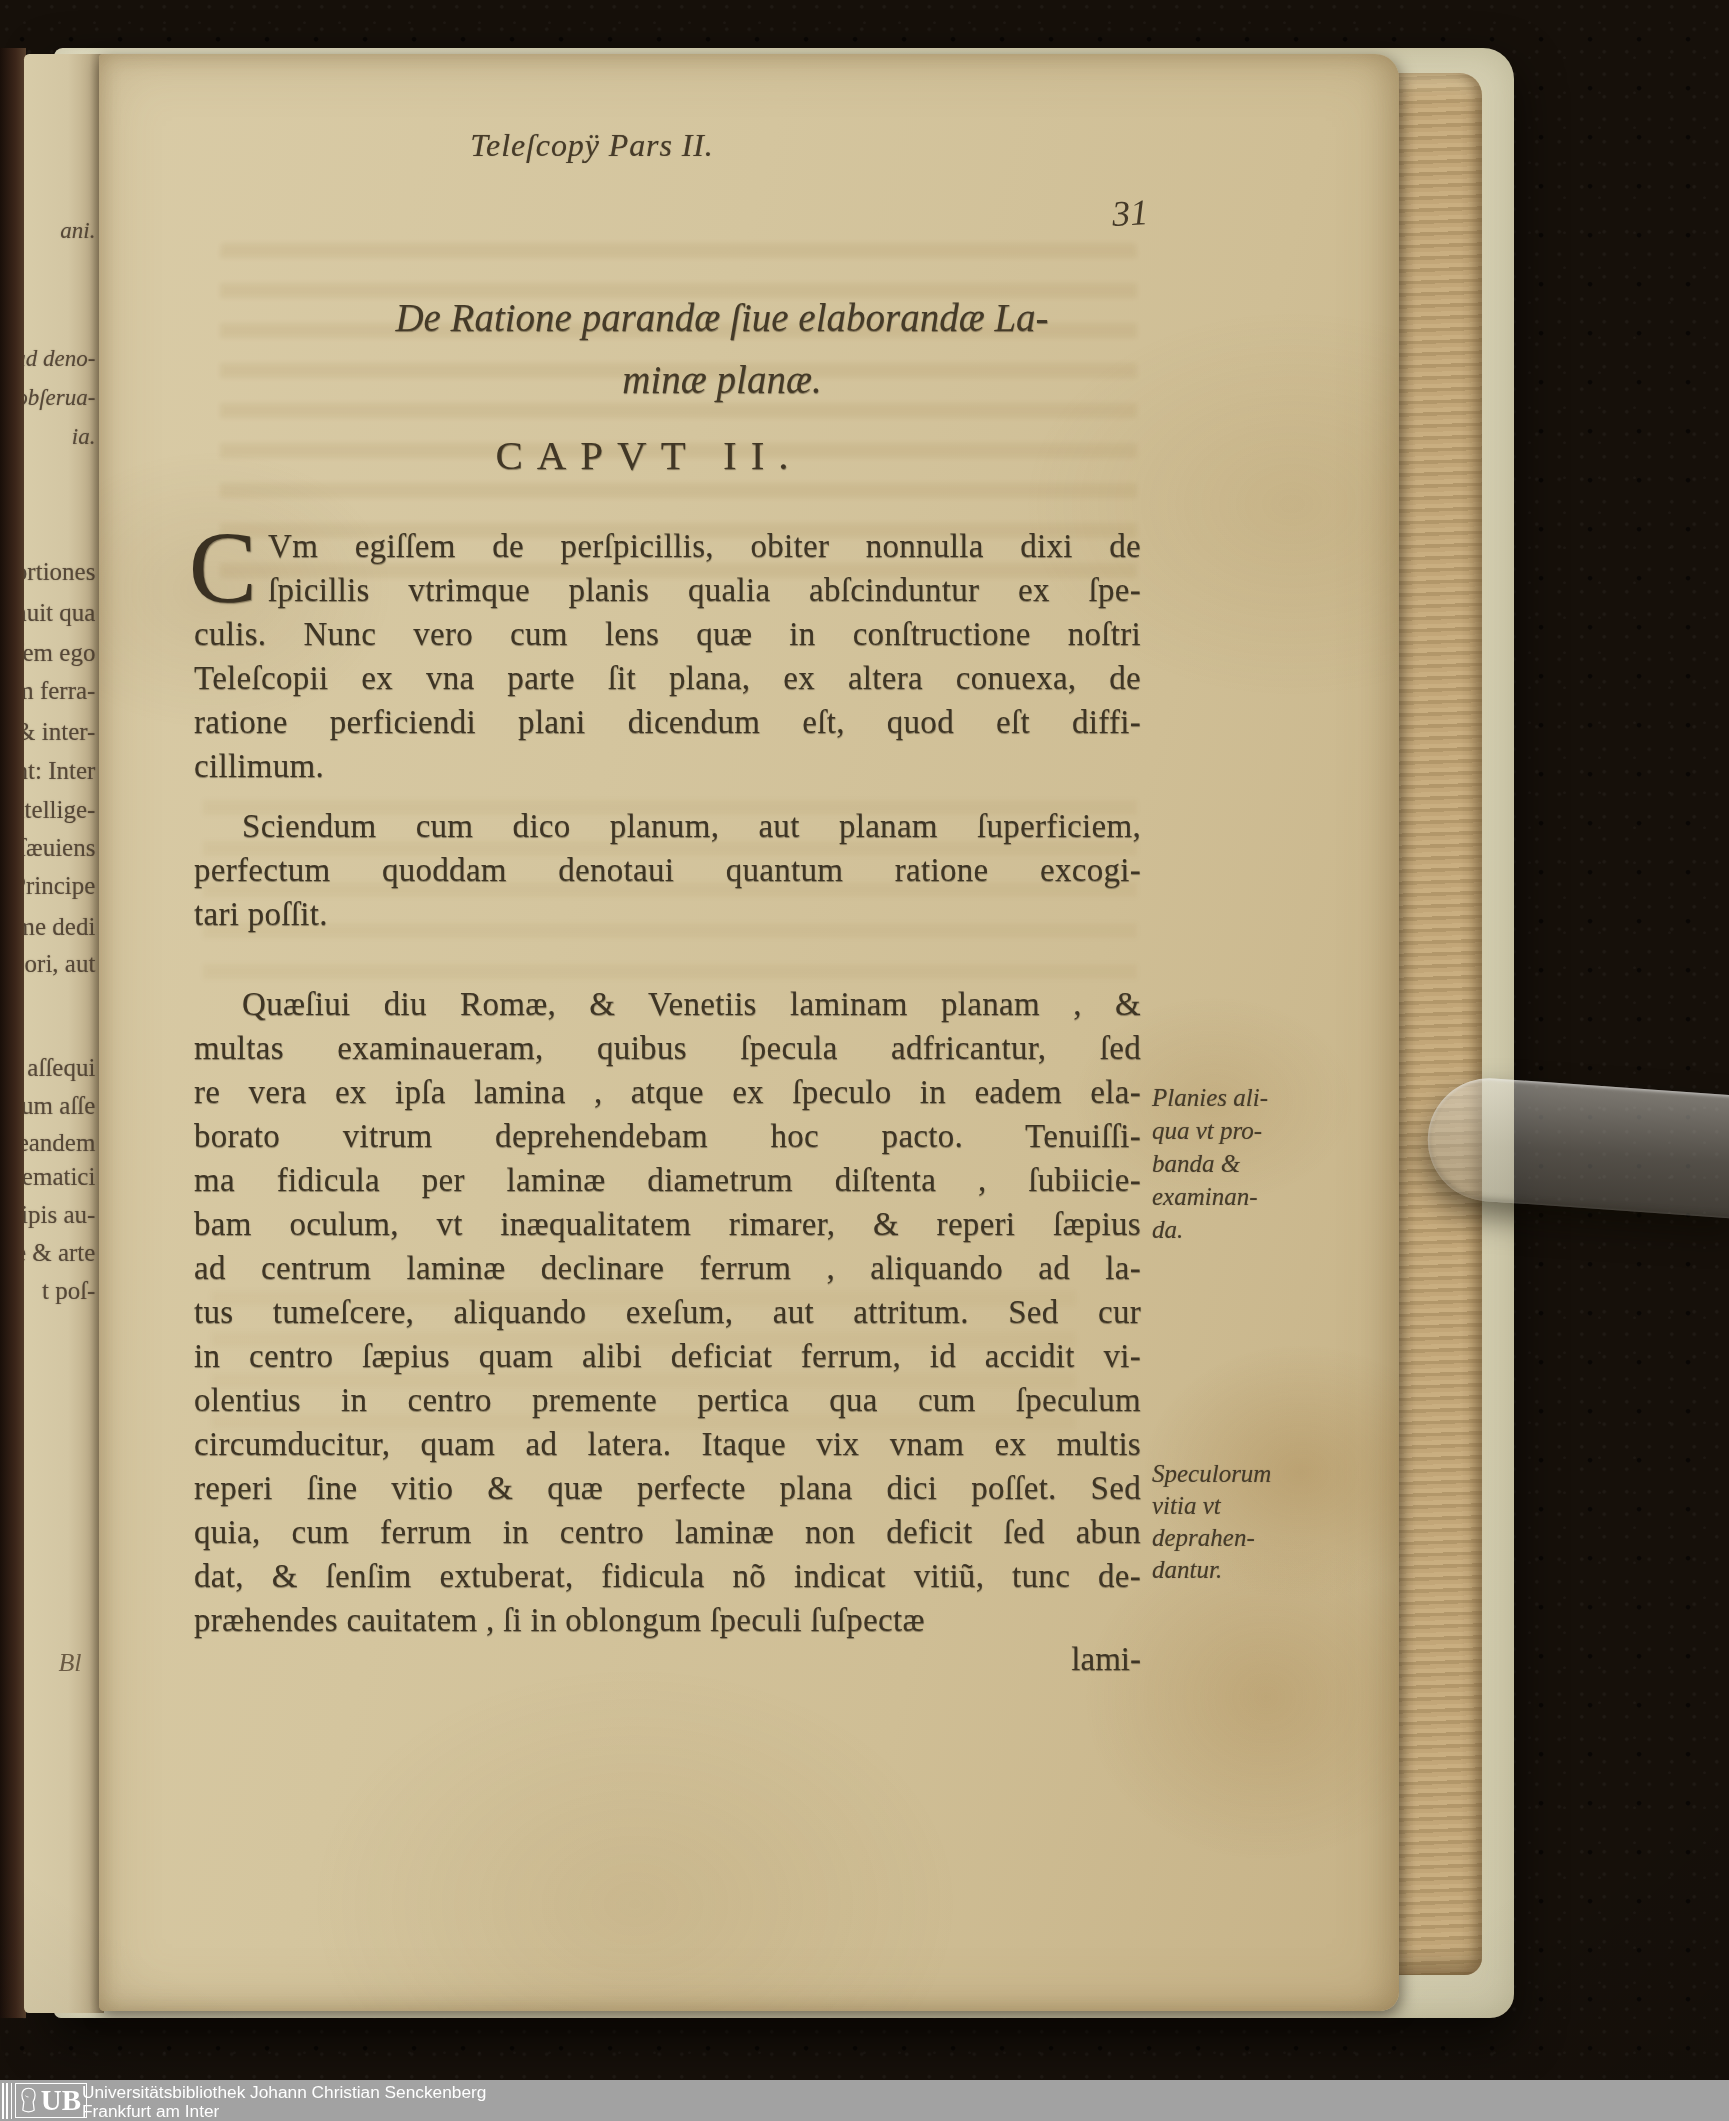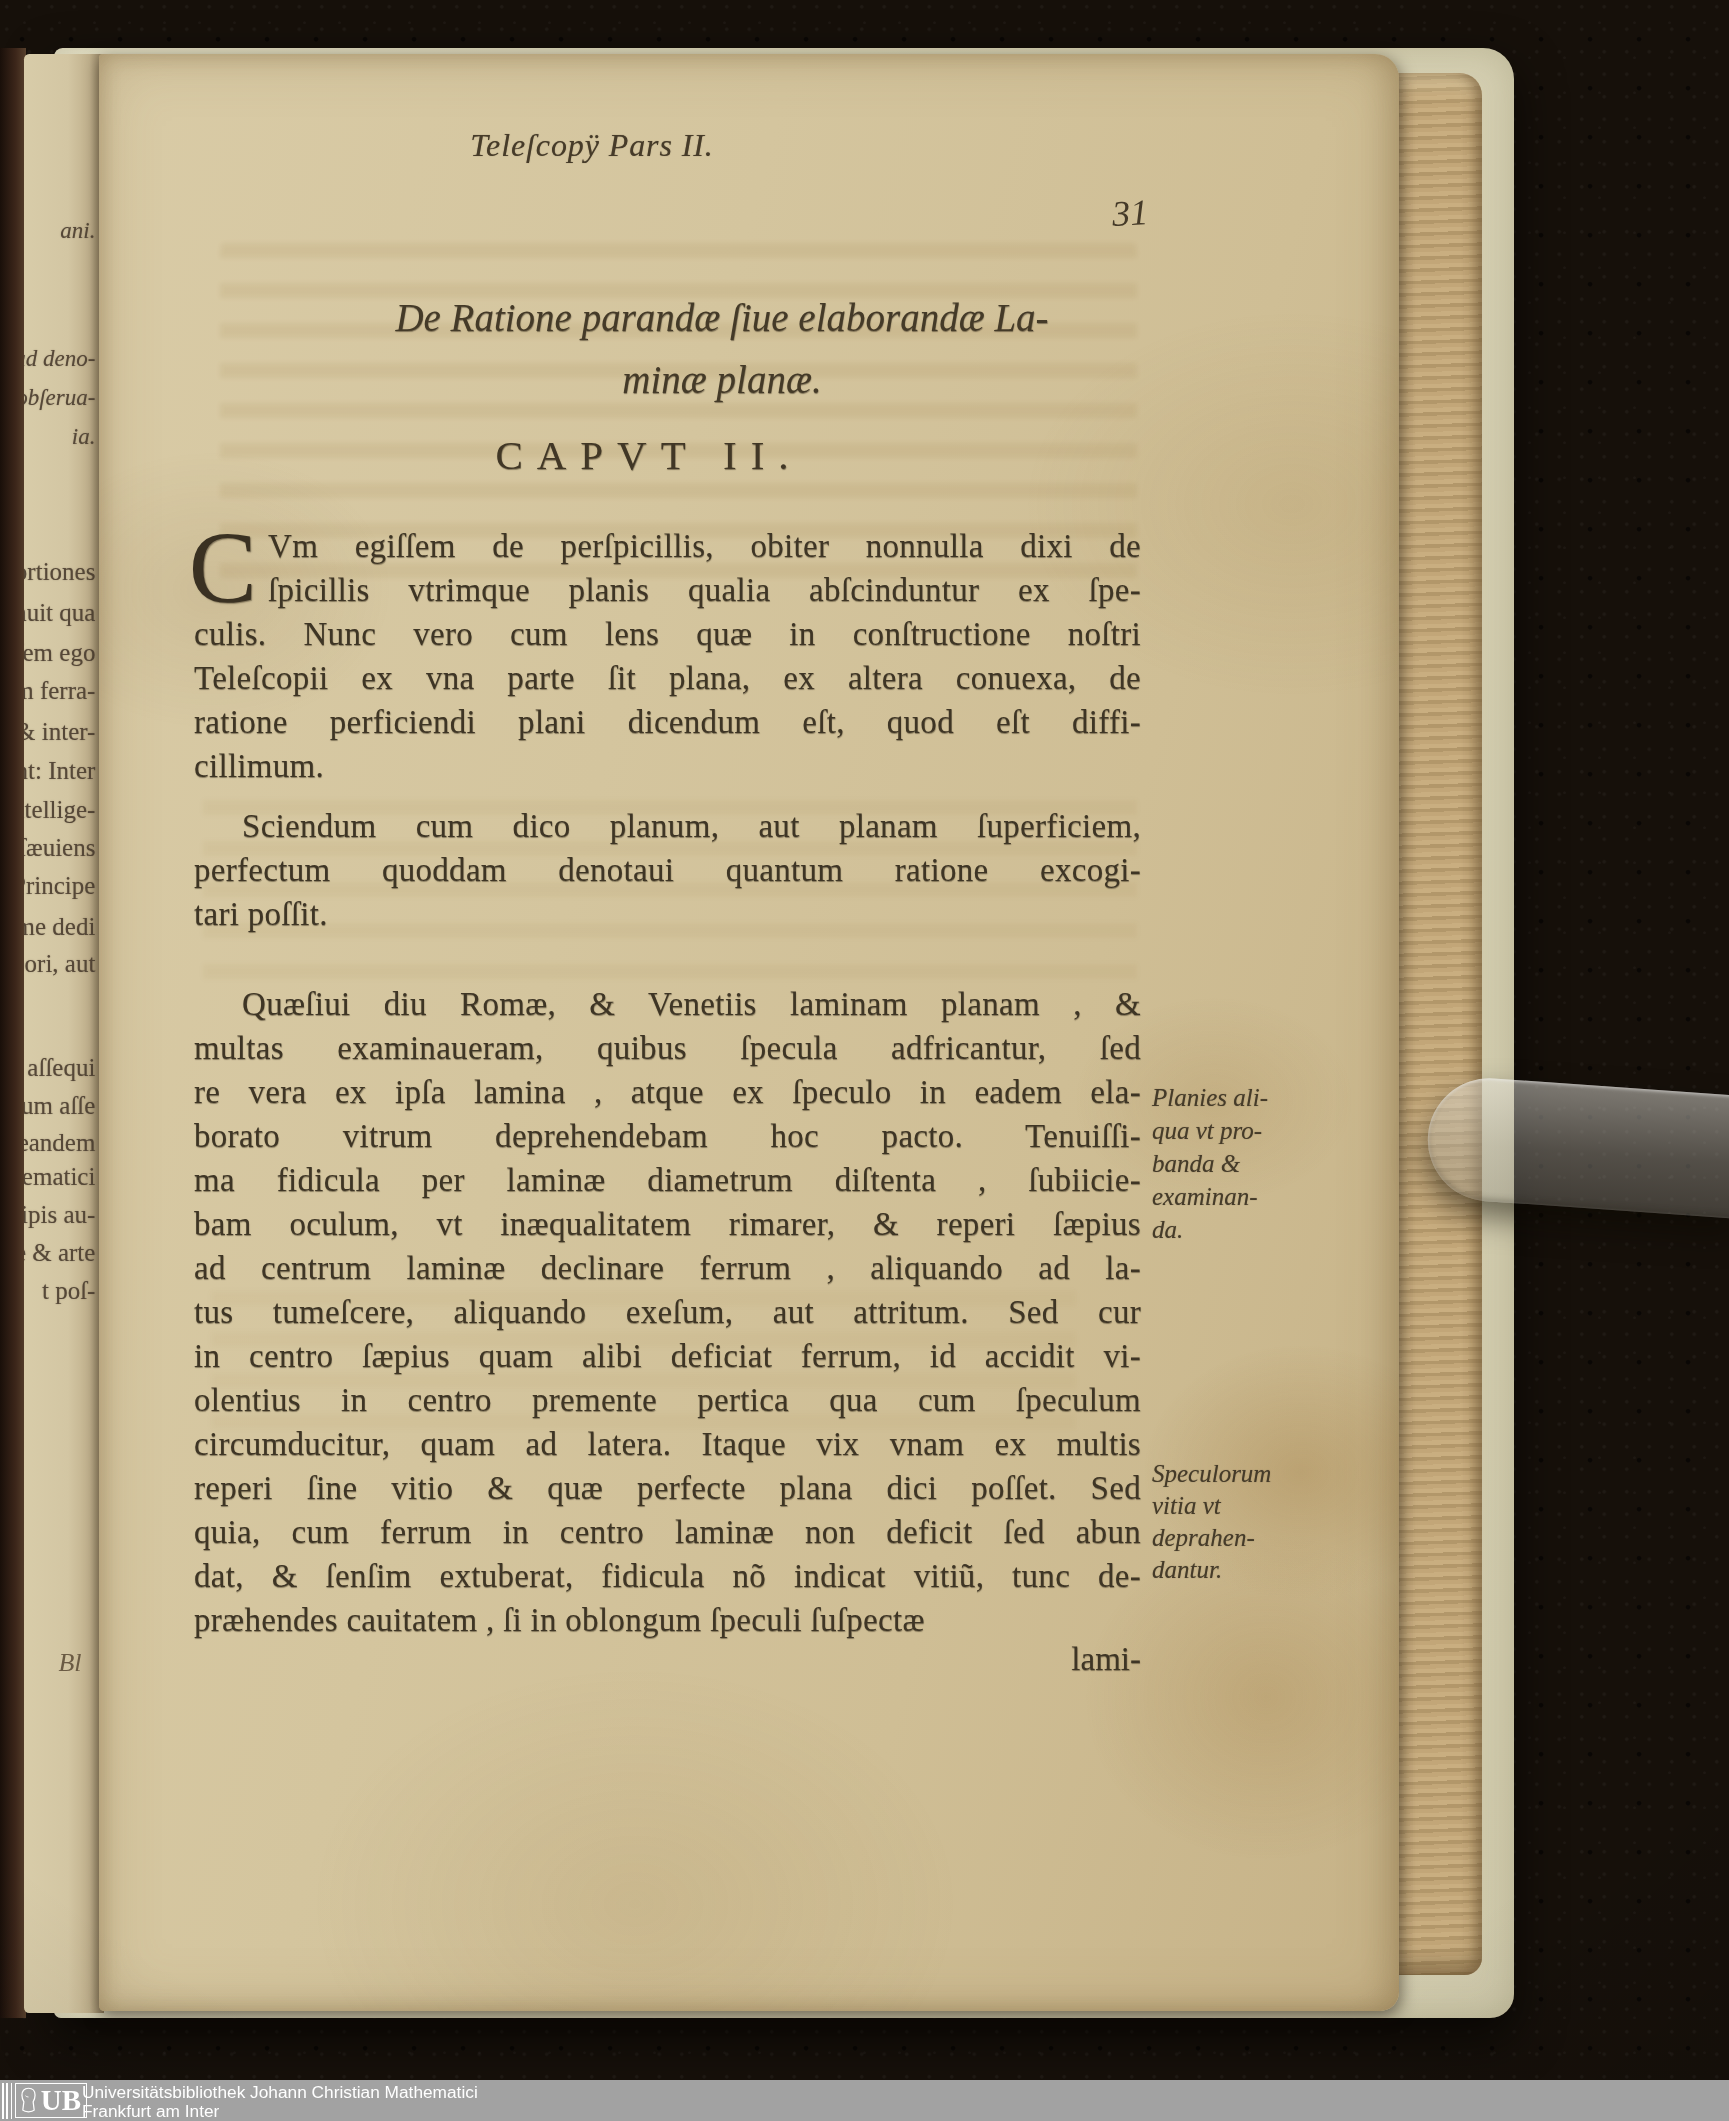--- a/index.html
+++ b/index.html
@@ -206,19 +206,19 @@
       <div class="spines"></div>
       <div class="box">
         <svg width="21" height="29" viewBox="0 0 24 32">
           <path d="M12 2c4.5 0 7.5 3 7.5 8 0 3-1 5.5-2.2 7.5l1.2 9.5c-2.5 2.5-10.5 2.5-13 0l1.2-9.5C5.5 15.5 4.5 13 4.5 10c0-5 3-8 7.5-8z" fill="none" stroke="#ffffff" stroke-width="1.4"></path>
           <path d="M8.5 10.5c1 1 2 1.5 3.5 1.5" fill="none" stroke="#ffffff" stroke-width="1"></path>
         </svg>
         <span class="ub">UB</span>
       </div>
     </div>
     <div class="text">
-      <div>Universitätsbibliothek Johann Christian Mathematici</div>
+      <div>Universitätsbibliothek Johann Christian Senckenberg</div>
       <div>Frankfurt am Inter</div>
     </div>
   </div>
 
 </div>
 
 
 </body></html>

